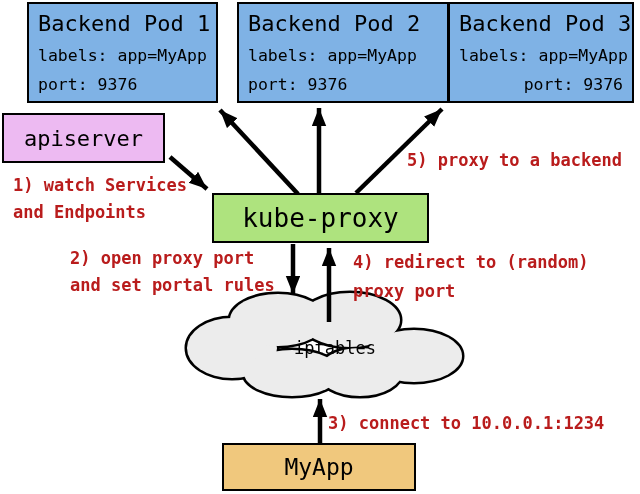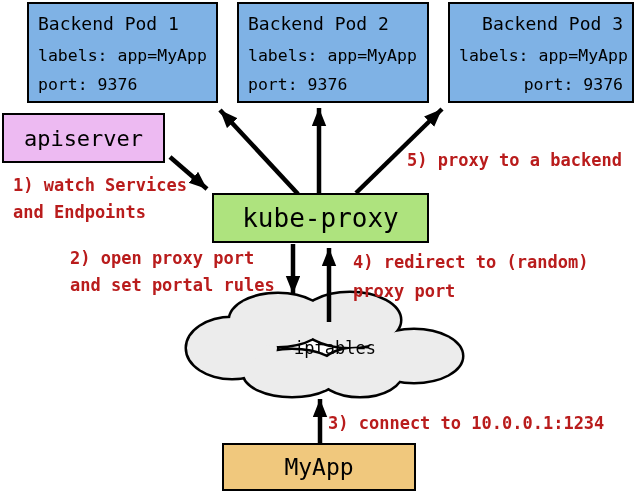--- a/index.html
+++ b/index.html
@@ -24,33 +24,33 @@
     box-sizing: border-box;
     border: 2.5px solid var(--outline, #000);
     color: #000;
   }
 
   .pod {
     background: var(--pod_fill, #7FB2E5);
     padding: 3px 9px 0 9px;
   }
   .pod .pod-title {
-    font-size: 18px;
+    font-size: 22px;
     line-height: 34px;
     white-space: nowrap;
     letter-spacing: 0px;
   }
   .pod .pod-line {
     font-size: 16.5px;
     line-height: 29px;
     white-space: nowrap;
   }
 
   .pod1 { left: 27px;  top: 2px; width: 191px; height: 101px; }
-  .pod2 { left: 237px; top: 2px; width: 192px; height: 101px; }
+  .pod2 { left: 237px; top: 2px; width: 212px; height: 101px; }
   .pod3 { left: 448px; top: 2px; width: 186px; height: 101px; text-align: right; }
 
   .simple-node {
     display: flex;
     align-items: center;
     justify-content: center;
     white-space: nowrap;
   }
 
   .apiserver {

